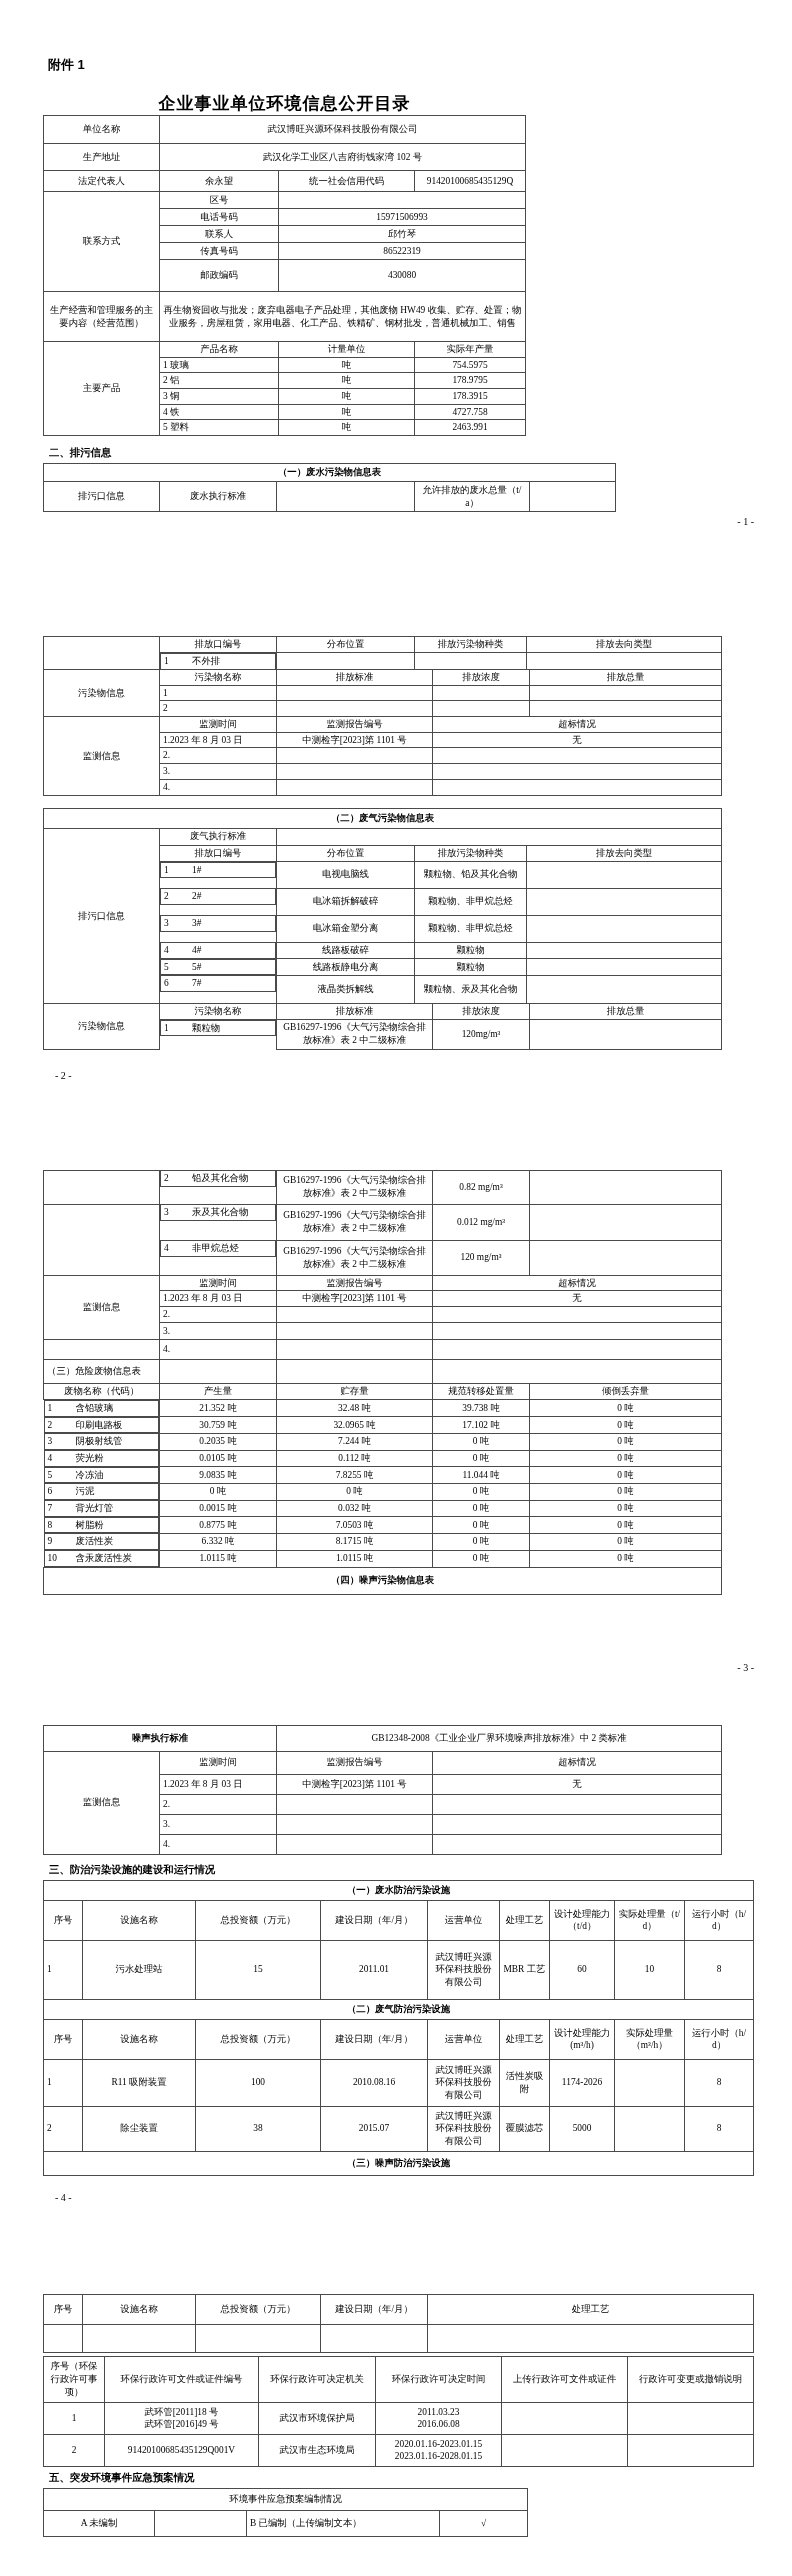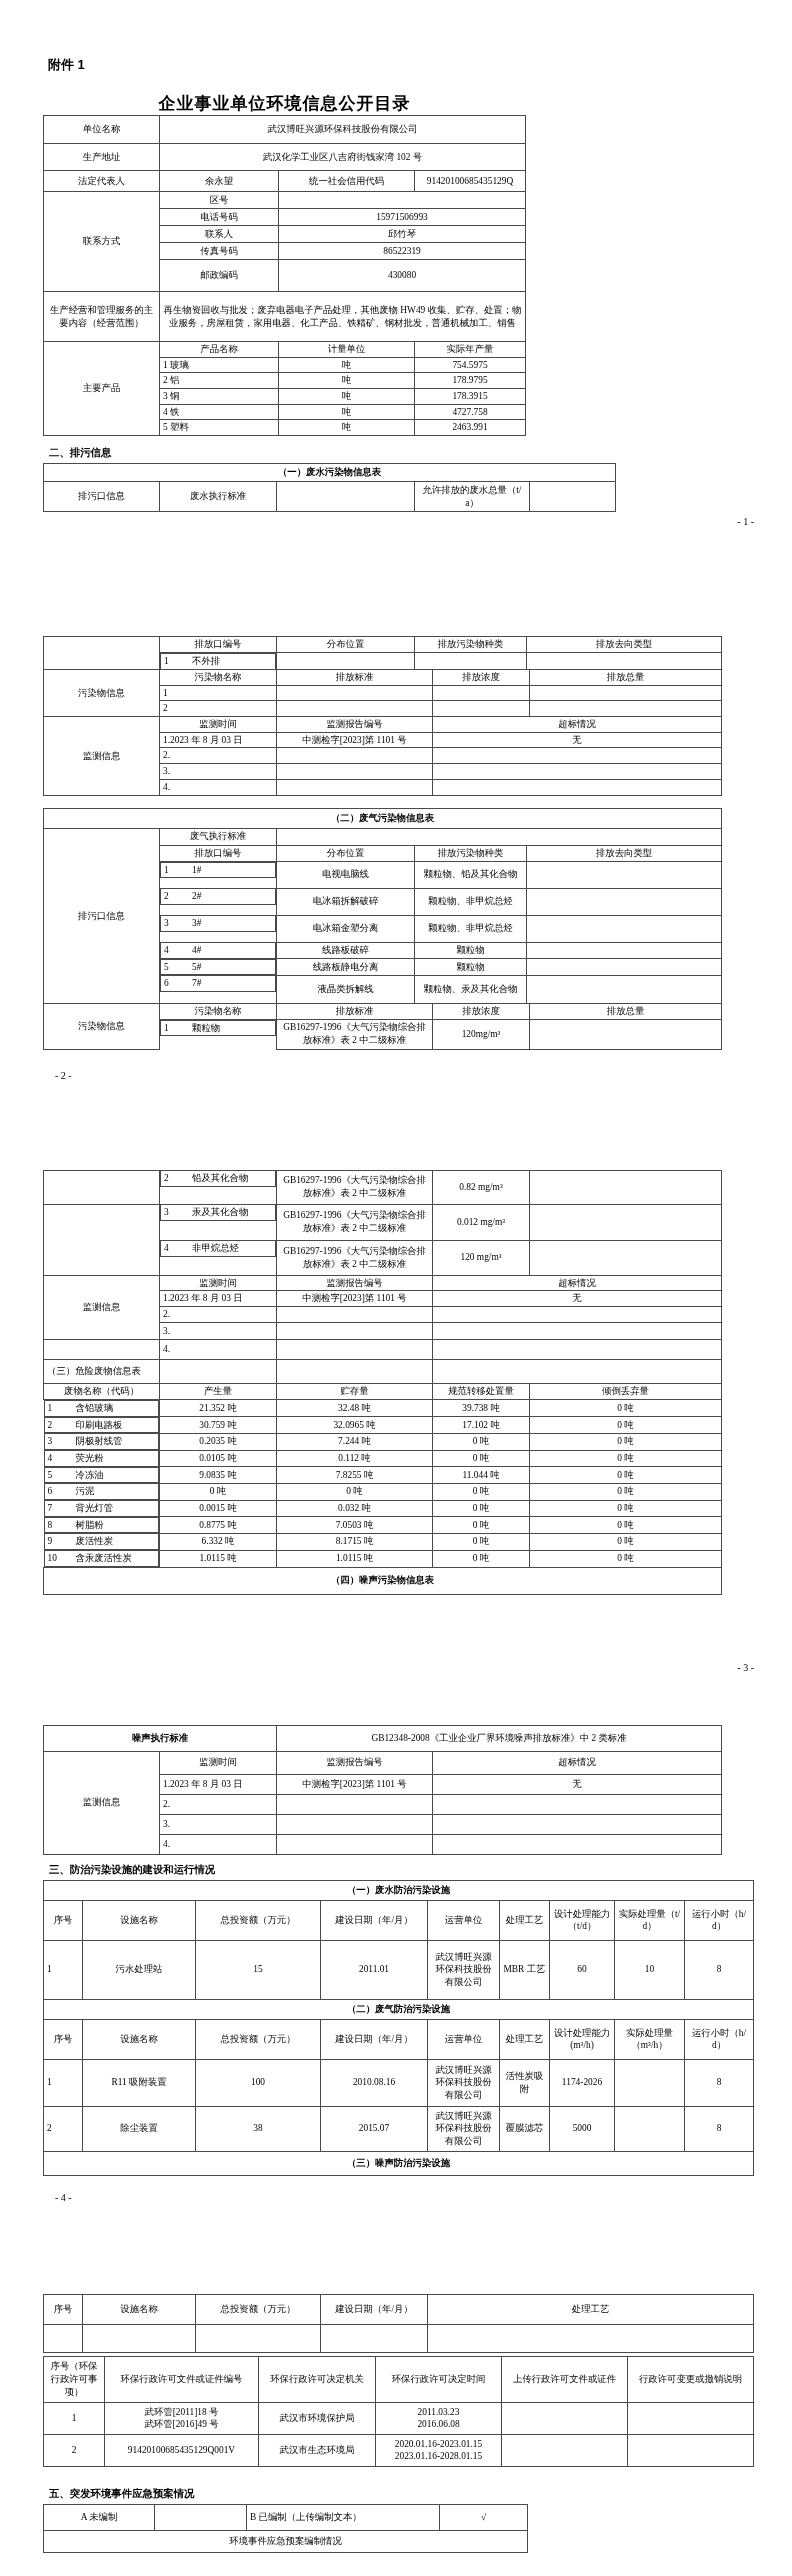--- a/index.html
+++ b/index.html
@@ -719,37 +719,37 @@
             <td>
               <div>2020.01.16-2023.01.15</div>
               <div>2023.01.16-2028.01.15</div>
             </td>
             <td></td>
             <td></td>
           </tr>
   </tbody>
       </table>
 
-  <div class="sec" style="margin-top:20px">五、突发环境事件应急预案情况</div>
+  <div class="sec" style="margin-top:4px">五、突发环境事件应急预案情况</div>
 
   <table class="mt3" style="width:485px">
     <colgroup>
           <col style="width:111px">
           <col style="width:92px">
           <col style="width:193px">
           <col>
         </colgroup>
     <tbody>
-          <tr style="height:26px">
+          <tr style="height:22px">
+            <td colspan="4">环境事件应急预案编制情况</td>
+          </tr>
+    <tr style="height:26px">
             <td>A 未编制</td>
             <td></td>
             <td class="tl">B 已编制（上传编制文本）</td>
             <td>√</td>
           </tr>
-    <tr style="height:22px">
-            <td colspan="4">环境事件应急预案编制情况</td>
-          </tr>
   </tbody>
       </table>
 
 </div>
 </div>
 
 
 </body></html>

